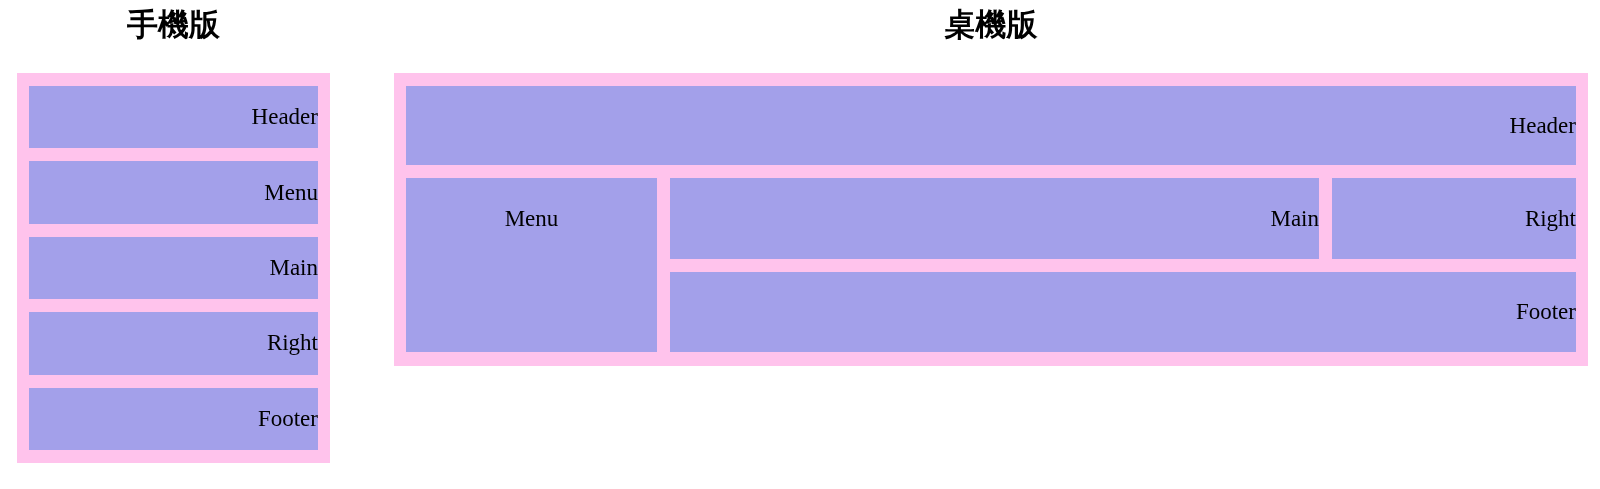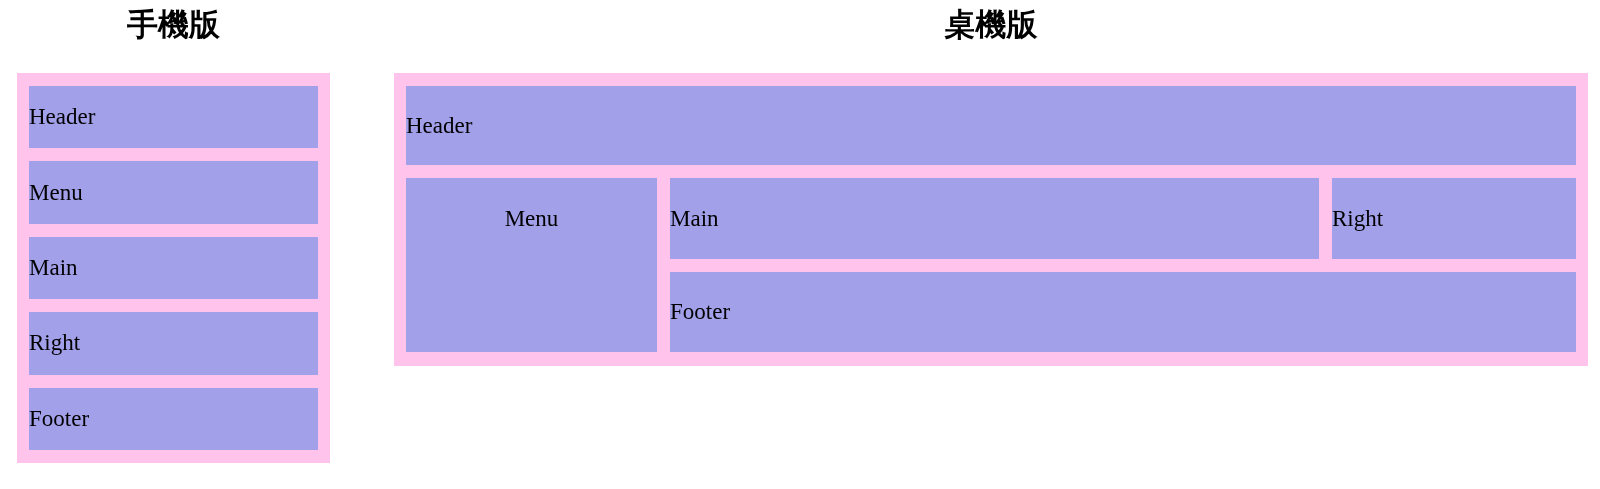--- a/index.html
+++ b/index.html
@@ -27,21 +27,21 @@
   }
   .mobile-title  { left: 17px;  width: 313px; }
   .desktop-title { left: 394px; width: 1194px; text-align: center; }
 
   .box {
     background: var(--purple);
     color: var(--text);
     font-size: 23px;
     display: flex;
     align-items: center;
-    justify-content: flex-start;
+    justify-content: flex-end;
   }
 
   
   .mobile-container {
     position: absolute;
     left: 17px; top: 73px;
     width: 313px; height: 390px;
     background: var(--pink);
     box-sizing: border-box;
     padding: 13px 12px;

